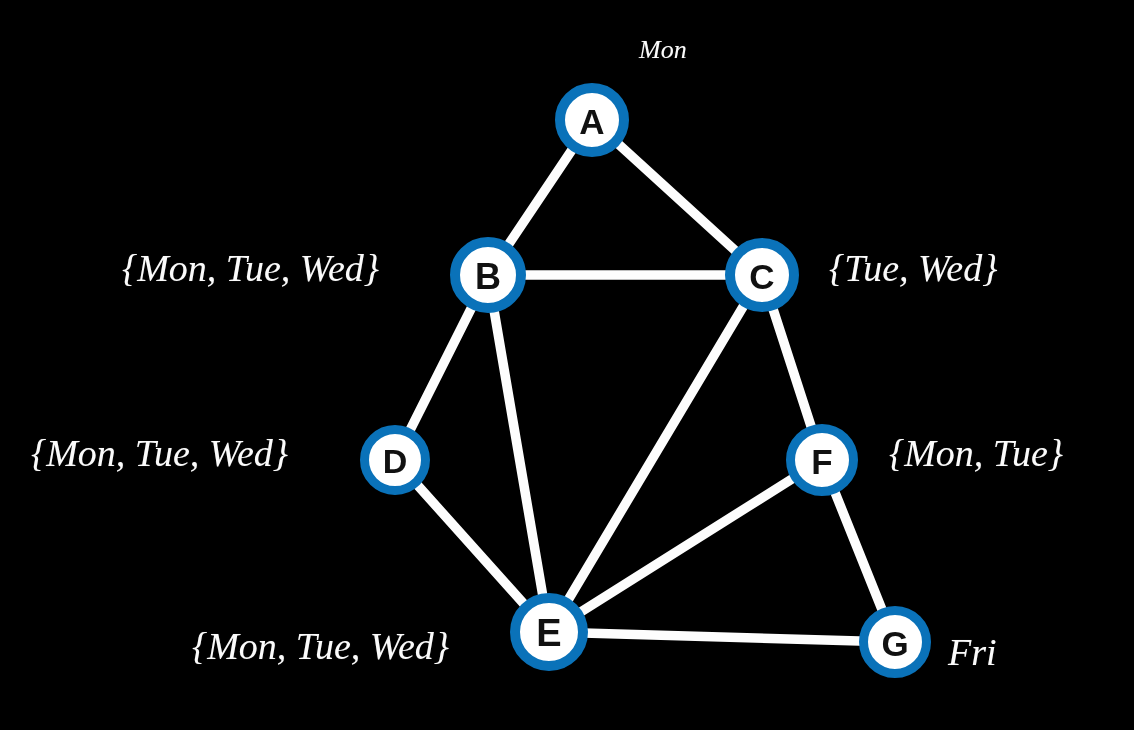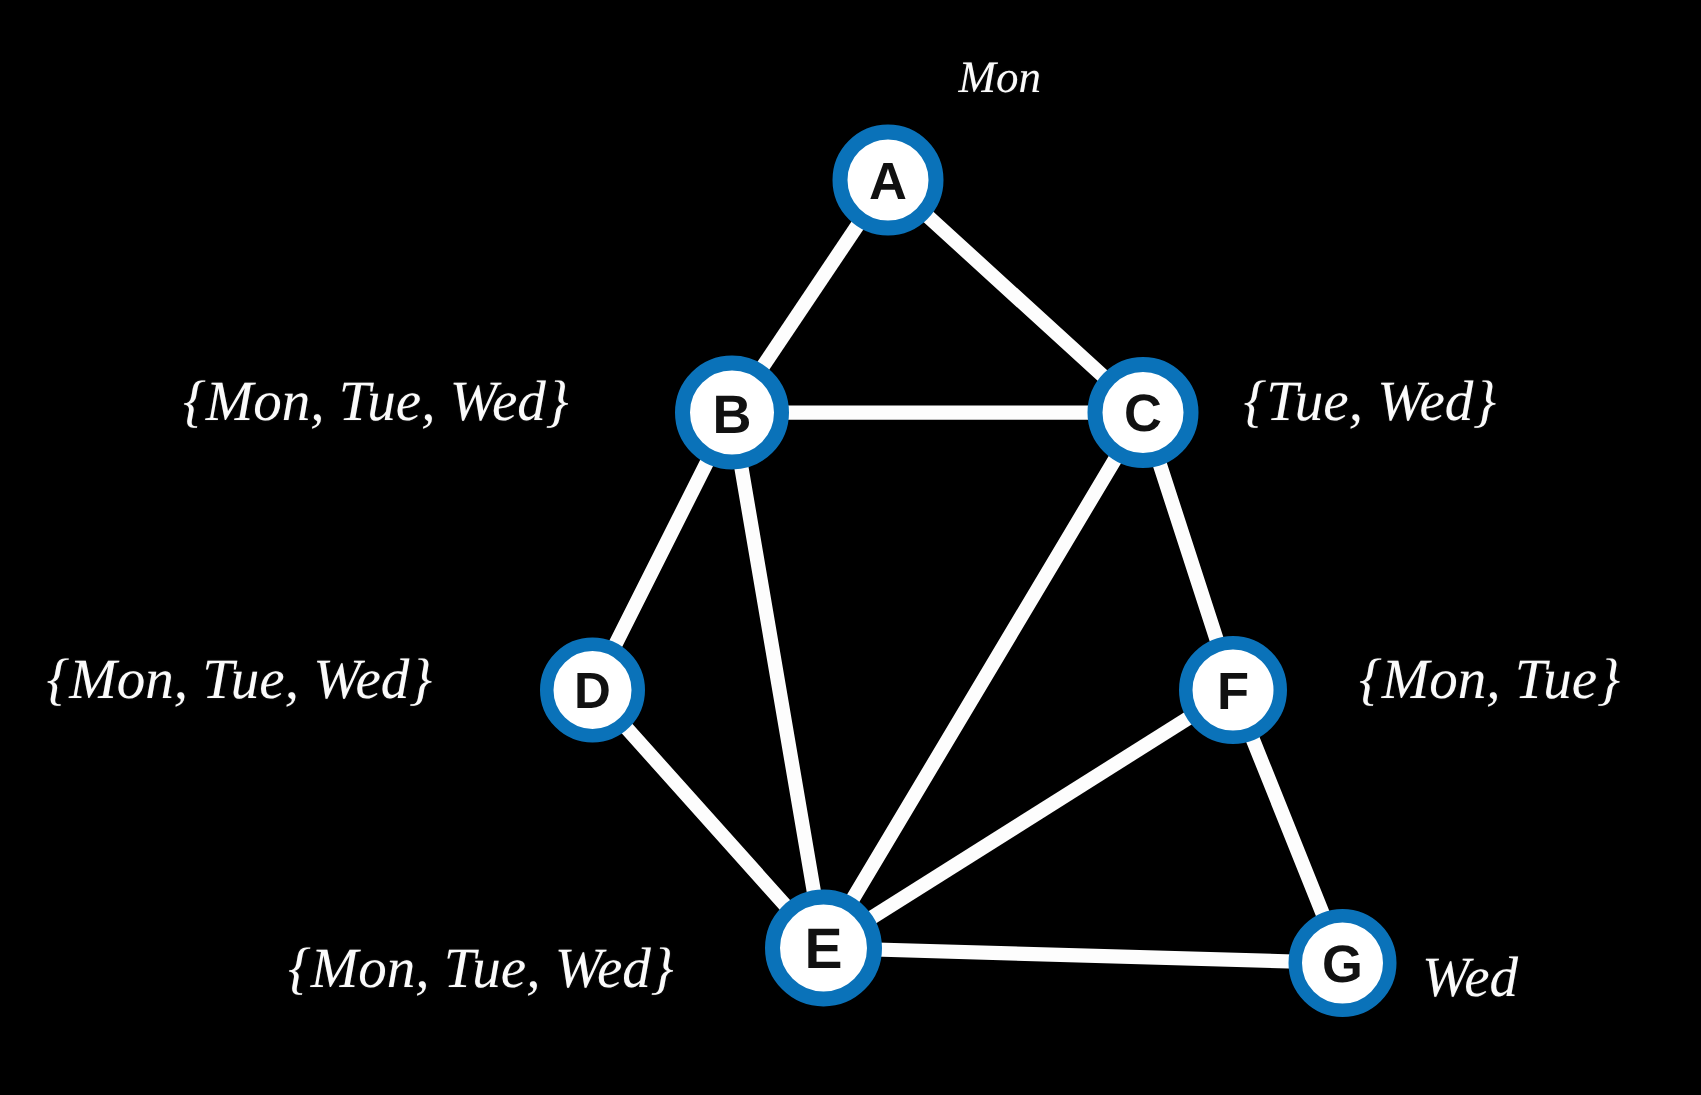--- a/index.html
+++ b/index.html
@@ -93,21 +93,21 @@
           <circle cx="822" cy="460" r="31.5" class="node-ring" fill="#ffffff" stroke="#0a72b9" stroke-width="9"></circle>
           <text x="822" y="461" class="node-letter" fill="#111111" font-size="35">F</text>
         </g>
         <g>
           <circle cx="895" cy="642" r="31.5" class="node-ring" fill="#ffffff" stroke="#0a72b9" stroke-width="9"></circle>
           <text x="895" y="643" class="node-letter" fill="#111111" font-size="35">G</text>
         </g>
       </g>
   </svg>
   <div id="labels-layer">
-      <div class="domain-label" style="left: 639px; top: 37px; font-size: 30px; color: rgb(251, 251, 251);">Mon</div>
+      <div class="domain-label" style="left: 639px; top: 37px; font-size: 26px; color: rgb(251, 251, 251);">Mon</div>
       <div class="domain-label" style="left: 122px; top: 249px; font-size: 38px; color: rgb(251, 251, 251);">{Mon, Tue, Wed}</div>
       <div class="domain-label" style="left: 829px; top: 249px; font-size: 38px; color: rgb(251, 251, 251); text-align: right;">{Tue, Wed}</div>
       <div class="domain-label" style="left: 31px; top: 434px; font-size: 38px; color: rgb(251, 251, 251);">{Mon, Tue, Wed}</div>
-      <div class="domain-label" style="left: 889px; top: 434px; font-size: 38px; color: rgb(251, 251, 251); margin-left: 17px;">{Mon, Tue}</div>
+      <div class="domain-label" style="left: 889px; top: 434px; font-size: 38px; color: rgb(251, 251, 251);">{Mon, Tue}</div>
       <div class="domain-label" style="left: 192px; top: 627px; font-size: 38px; color: rgb(251, 251, 251);">{Mon, Tue, Wed}</div>
-      <div class="domain-label" style="left: 948px; top: 633px; font-size: 38px; color: rgb(251, 251, 251);">Wed</div>
+      <div class="domain-label" style="left: 948px; top: 633px; font-size: 38px; color: rgb(251, 251, 251);">Fri</div>
     </div>
 </div>
 
 </body></html>

